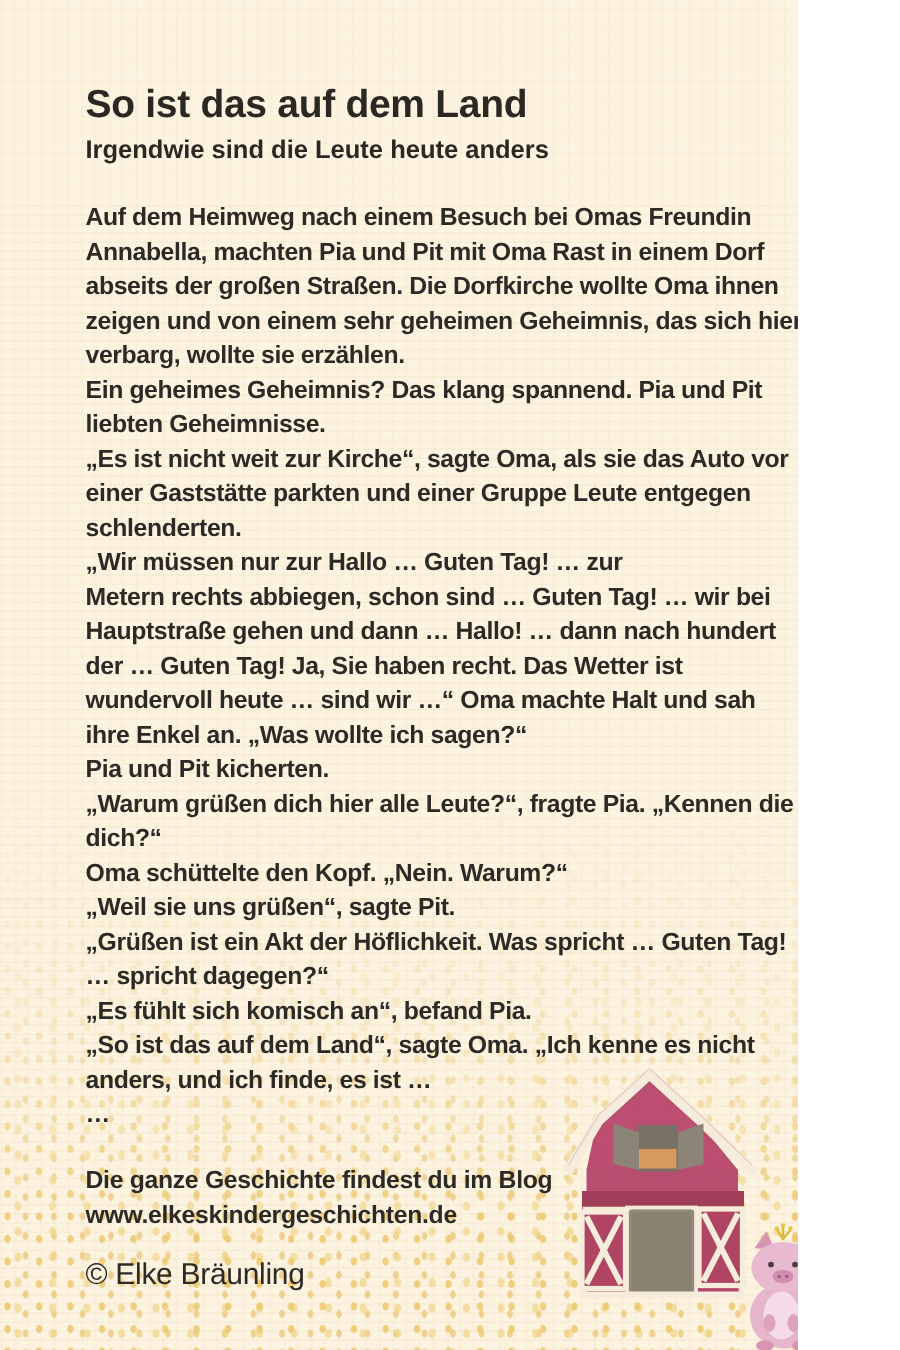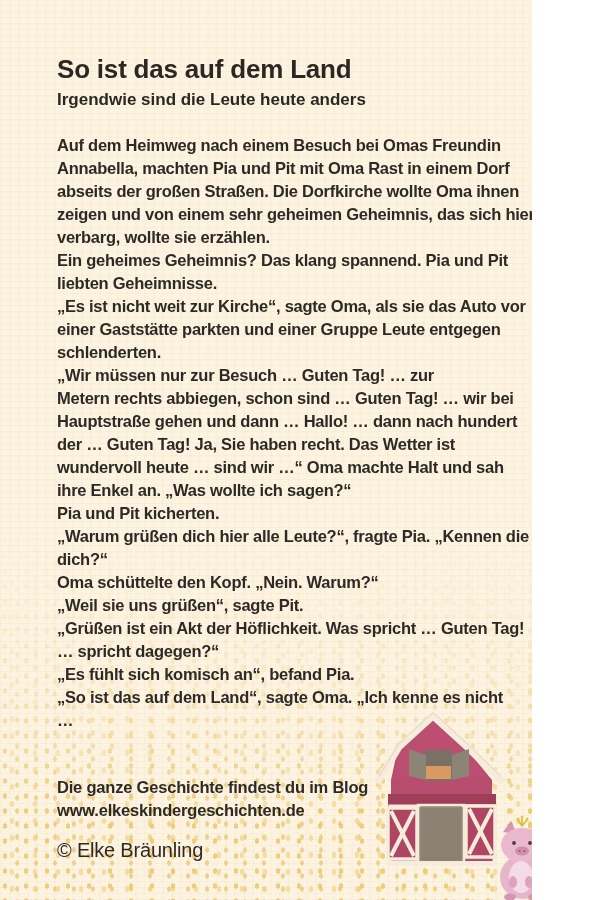--- a/index.html
+++ b/index.html
@@ -70,35 +70,36 @@
       <div class="line">Auf dem Heimweg nach einem Besuch bei Omas Freundin</div>
       <div class="line">Annabella, machten Pia und Pit mit Oma Rast in einem Dorf</div>
       <div class="line">abseits der großen Straßen. Die Dorfkirche wollte Oma ihnen</div>
       <div class="line">zeigen und von einem sehr geheimen Geheimnis, das sich hier</div>
       <div class="line">verbarg, wollte sie erzählen.</div>
       <div class="line">Ein geheimes Geheimnis? Das klang spannend. Pia und Pit</div>
       <div class="line">liebten Geheimnisse.</div>
       <div class="line">„Es ist nicht weit zur Kirche“, sagte Oma, als sie das Auto vor</div>
       <div class="line">einer Gaststätte parkten und einer Gruppe Leute entgegen</div>
       <div class="line">schlenderten.</div>
-      <div class="line">„Wir müssen nur zur Besuch … Guten Tag! … zur</div>
+      <div class="line">„Wir müssen nur zur Hallo … Guten Tag! … zur</div>
       <div class="line">Metern rechts abbiegen, schon sind … Guten Tag! … wir bei</div>
       <div class="line">Hauptstraße gehen und dann … Hallo! … dann nach hundert</div>
       <div class="line">der … Guten Tag! Ja, Sie haben recht. Das Wetter ist</div>
       <div class="line">wundervoll heute … sind wir …“ Oma machte Halt und sah</div>
       <div class="line">ihre Enkel an. „Was wollte ich sagen?“</div>
       <div class="line">Pia und Pit kicherten.</div>
       <div class="line">„Warum grüßen dich hier alle Leute?“, fragte Pia. „Kennen die</div>
       <div class="line">dich?“</div>
       <div class="line">Oma schüttelte den Kopf. „Nein. Warum?“</div>
       <div class="line">„Weil sie uns grüßen“, sagte Pit.</div>
       <div class="line">„Grüßen ist ein Akt der Höflichkeit. Was spricht … Guten Tag!</div>
       <div class="line">… spricht dagegen?“</div>
       <div class="line">„Es fühlt sich komisch an“, befand Pia.</div>
       <div class="line">„So ist das auf dem Land“, sagte Oma. „Ich kenne es nicht</div>
+      <div class="line">anders, und ich finde, es ist  …</div>
       <div class="line">…</div>
     </div>
   </div>
 
   <div class="footer-block">
     <div>Die ganze Geschichte findest du im Blog</div>
     <div>www.elkeskindergeschichten.de</div>
   </div>
 
   <div class="copyright">© Elke Bräunling</div>

